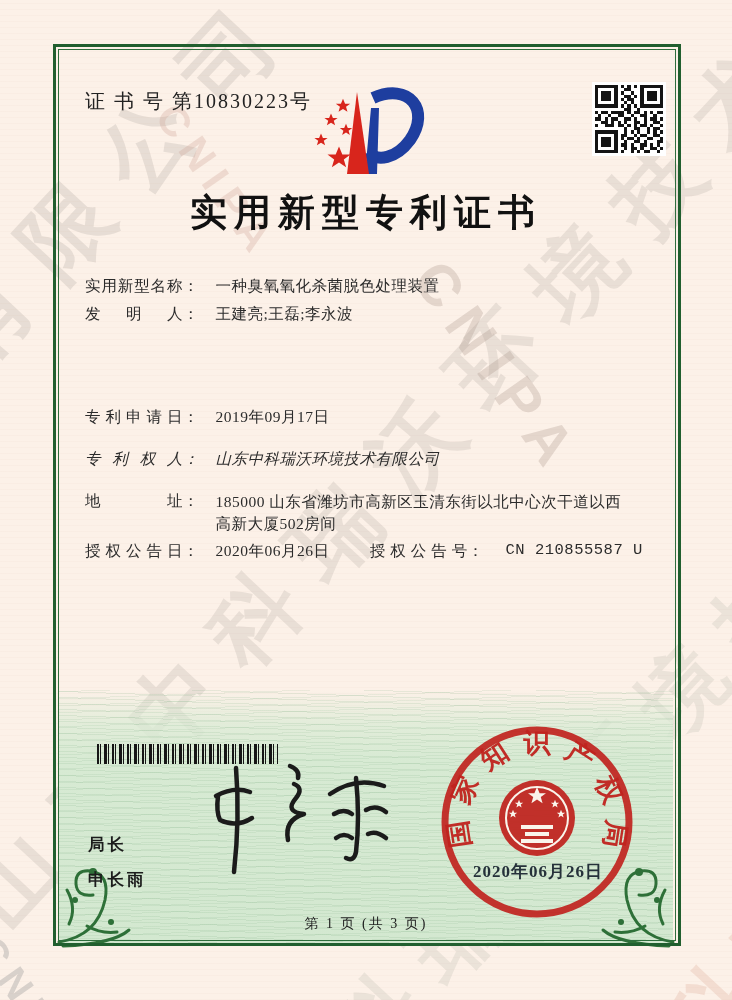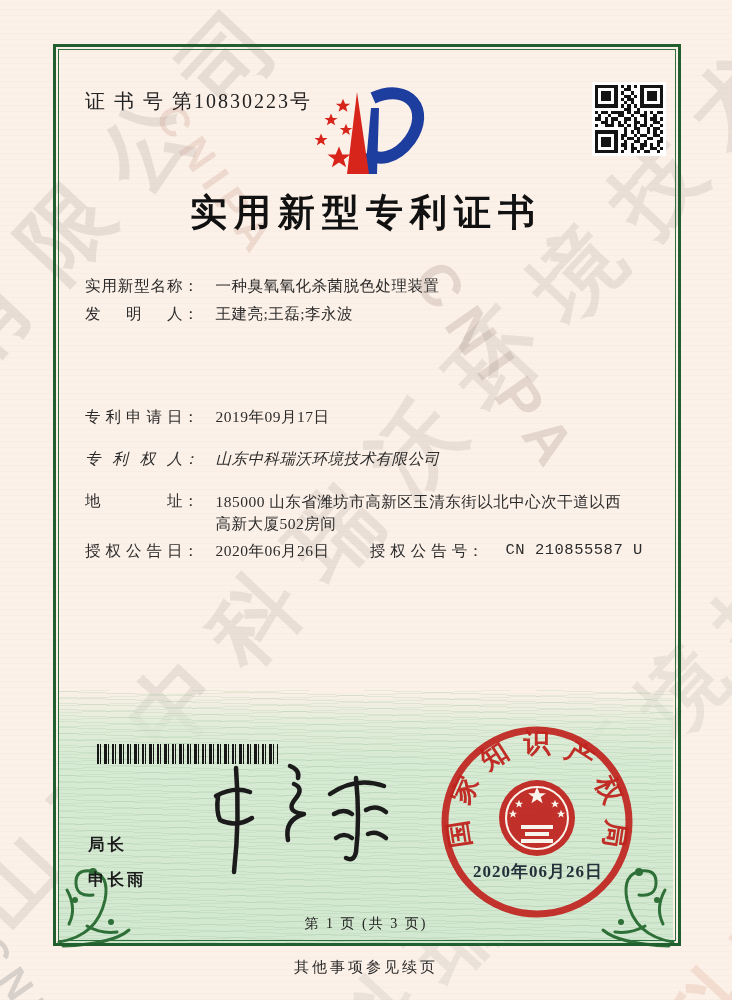--- a/index.html
+++ b/index.html
@@ -649,15 +649,14 @@
       <path transform="translate(76,92) scale(0.42)" fill="#fdf6ee" d="M0,-10 L2.9,-3.1 10,-3.1 4.2,1.2 6.2,8.1 0,4 -6.2,8.1 -4.2,1.2 -10,-3.1 -2.9,-3.1 Z"></path>
       <path transform="translate(124,92) scale(0.42)" fill="#fdf6ee" d="M0,-10 L2.9,-3.1 10,-3.1 4.2,1.2 6.2,8.1 0,4 -6.2,8.1 -4.2,1.2 -10,-3.1 -2.9,-3.1 Z"></path>
       <rect x="84" y="103" width="32" height="4" fill="#fdf6ee"></rect>
       <rect x="88" y="110" width="24" height="4" fill="#fdf6ee"></rect>
       <rect x="84" y="117" width="32" height="4" fill="#fdf6ee"></rect>
     </g>
   </svg>
   <div class="seal-date">2020年06月26日</div>
 
   <div class="page-info">第 1 页 (共 3 页)</div>
-  <div class="footer-note">其他事项参见续页</div>
 
 </div>
 
 </body></html>

